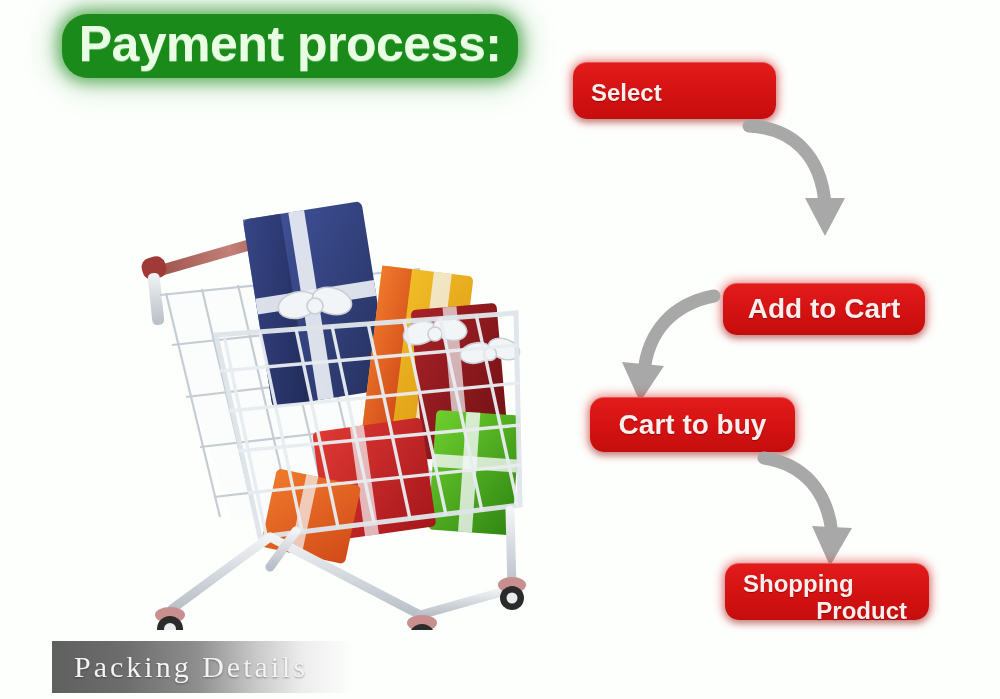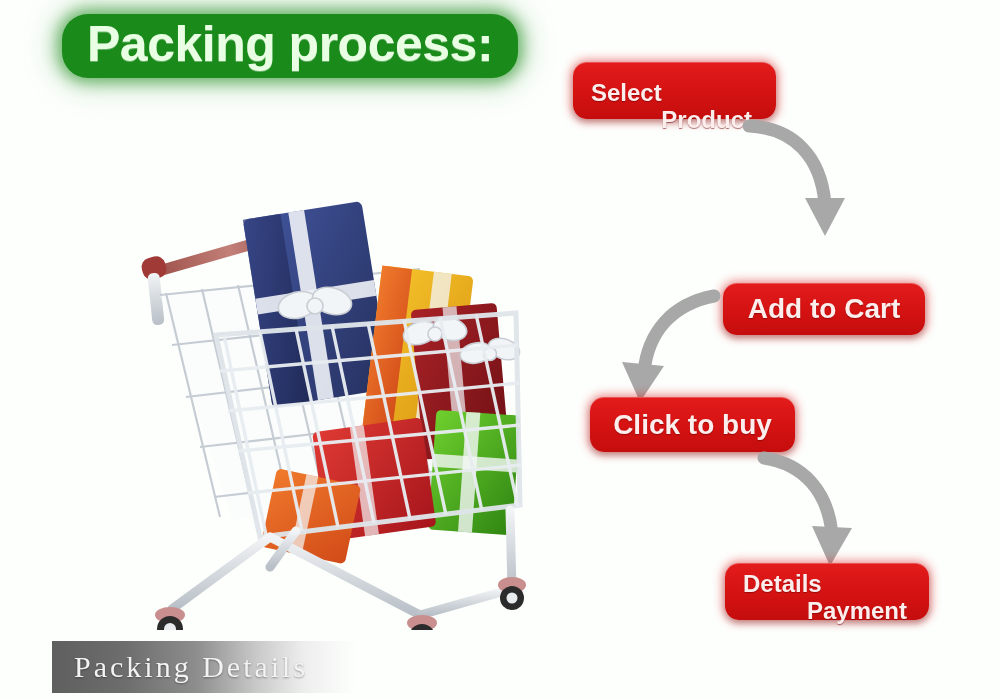--- a/index.html
+++ b/index.html
@@ -142,21 +142,21 @@
     white-space: nowrap;
     text-shadow: 0 1px 2px rgba(0,0,0,0.35);
   }
 </style>
 </head>
 <body>
 
 <div id="stage">
 
   <div class="title-badge">
-    <span class="title-text">Packing process:</span>
+    <span class="title-text">Payment process:</span>
   </div>
 
   <div class="cart-wrap">
     <svg viewBox="0 0 420 445" xmlns="http://www.w3.org/2000/svg">
       <defs>
         <linearGradient id="metal" x1="0" y1="0" x2="0" y2="1">
           <stop offset="0%" stop-color="#f2f4f6"></stop>
           <stop offset="50%" stop-color="#d4d9de"></stop>
           <stop offset="100%" stop-color="#b8bfc6"></stop>
         </linearGradient>
@@ -308,21 +308,20 @@
           <ellipse cx="392" cy="400" rx="14" ry="8" fill="#c98e8e"></ellipse>
           <circle cx="392" cy="413" r="12" fill="#2b2b2b"></circle>
           <circle cx="392" cy="413" r="5.5" fill="#e8ecef"></circle>
         </g>
       </g>
     </svg>
   </div>
 
   <div class="pill" id="pill-select">
     <div class="line line-1">Select</div>
-    <div class="line line-2">Product</div>
   </div>
 
   <div class="arrow" style="left:735px; top:118px;">
     <svg width="120" height="125" viewBox="0 0 120 125" xmlns="http://www.w3.org/2000/svg">
       <path d="M14 8 C 58 10, 86 38, 90 86" stroke="#a8a8a8" stroke-width="13" fill="none" stroke-linecap="round"></path>
       <path d="M70 80 L110 80 L90 118 Z" fill="#a8a8a8"></path>
     </svg>
   </div>
 
   <div class="pill" id="pill-add">
@@ -330,32 +329,32 @@
   </div>
 
   <div class="arrow" style="left:610px; top:288px;">
     <svg width="120" height="118" viewBox="0 0 120 118" xmlns="http://www.w3.org/2000/svg">
       <path d="M104 8 C 62 16, 38 44, 34 84" stroke="#a8a8a8" stroke-width="13" fill="none" stroke-linecap="round"></path>
       <path d="M12 74 L54 78 L30 114 Z" fill="#a8a8a8"></path>
     </svg>
   </div>
 
   <div class="pill" id="pill-click">
-    <div class="line">Click to buy</div>
+    <div class="line">Cart to buy</div>
   </div>
 
   <div class="arrow" style="left:752px; top:450px;">
     <svg width="120" height="120" viewBox="0 0 120 120" xmlns="http://www.w3.org/2000/svg">
       <path d="M12 8 C 52 14, 76 42, 80 84" stroke="#a8a8a8" stroke-width="13" fill="none" stroke-linecap="round"></path>
       <path d="M60 76 L100 78 L78 116 Z" fill="#a8a8a8"></path>
     </svg>
   </div>
 
   <div class="pill" id="pill-confirm">
-    <div class="line line-1">Details</div>
-    <div class="line line-2">Payment</div>
+    <div class="line line-1">Shopping</div>
+    <div class="line line-2">Product</div>
   </div>
 
   <div class="packing-bar">
     <span class="packing-text">Packing Details</span>
   </div>
 
 </div>
 
 </body></html>

